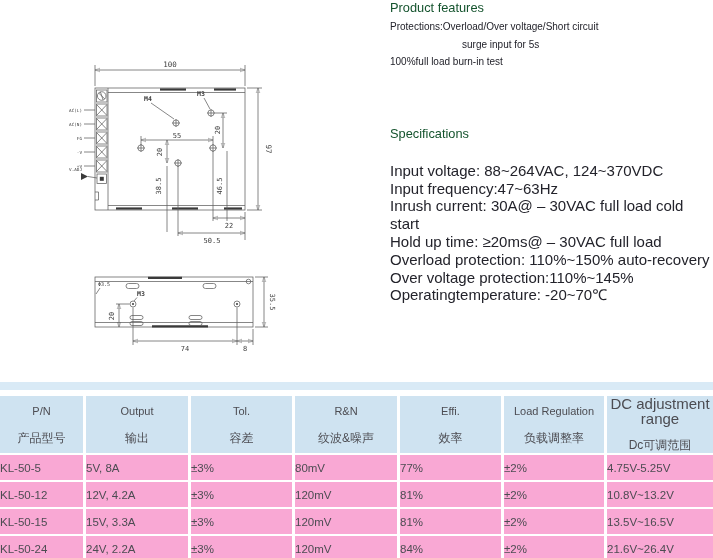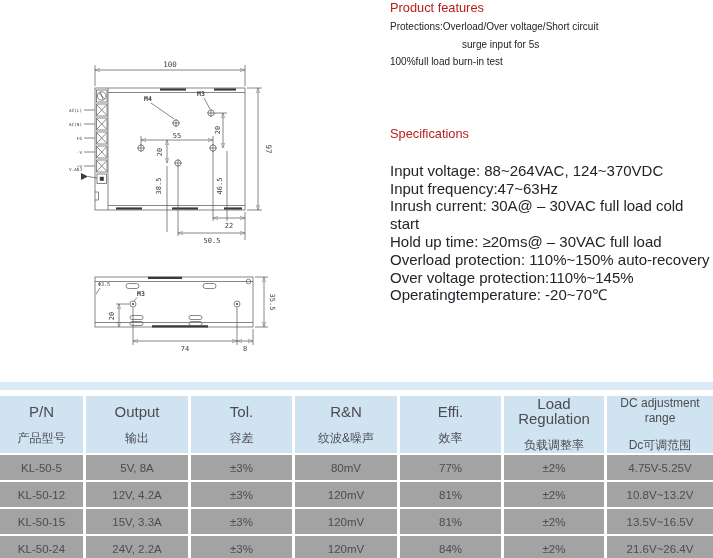--- a/index.html
+++ b/index.html
@@ -1,21 +1,21 @@
 <!DOCTYPE html>
 <html><head>
 <meta charset="utf-8">
 <style>
   html,body{margin:0;padding:0;background:#fff;}
   .canvas{position:relative;width:713px;height:558px;background:#ffffff;
           font-family:"Liberation Sans",sans-serif;overflow:hidden;}
 
   
   .right-col{position:absolute;left:390px;top:1px;width:322px;color:#23232b;}
-  .sec-heading{color:#b91c1c;font-size:12.8px;line-height:13px;margin:0 0 4px 0;font-weight:normal;}
+  .sec-heading{color:#14532d;font-size:12.8px;line-height:13px;margin:0 0 4px 0;font-weight:normal;}
   .pf-line{font-size:10px;line-height:17.6px;}
   .indent{padding-left:72px;}
   .specs-heading{margin-top:56px;margin-bottom:22px;}
   .spec-line{font-size:15px;line-height:17.8px;}
 
   
   .dwg{position:absolute;}
   .dwg line,.dwg rect,.dwg circle,.dwg polyline,.dwg path{stroke:#5f5f5f;stroke-width:0.75;fill:none;}
   .dwg .thick{stroke:#3a3a3a;stroke-width:2.2;}
   .dwg .fillshape{fill:#3a3a3a;stroke:none;}
@@ -27,24 +27,24 @@
 
   
   .band{position:absolute;left:0;top:382px;width:713px;height:8px;background:#d9eaf6;}
   .spec-table{position:absolute;left:-3px;top:394px;width:719px;table-layout:fixed;
               border-collapse:separate;border-spacing:3px 2px;}
   .spec-table col.c1{width:83px;}  .spec-table col.c2{width:102px;}
   .spec-table col.c3{width:101px;} .spec-table col.c4{width:102px;}
   .spec-table col.c5{width:101px;} .spec-table col.c6{width:100px;}
   .spec-table col.c7{width:106px;}
   .spec-table th{background:#cfe3f1;height:46px;padding:0;text-align:center;vertical-align:middle;font-weight:normal;}
-  .h-en{font-size:15px;color:#4c4c52;line-height:15px;}
+  .h-en{font-size:11px;color:#4c4c52;line-height:15px;}
   .h-zh{font-size:12px;color:#4c4c52;line-height:15px;margin-top:12px;}
-  .spec-table th.last .h-en{font-size:12px;}
-  .spec-table td{background:#a3a3a3;height:25px;padding:0;text-align:center;vertical-align:middle;
+  .spec-table th.last .h-en{font-size:15px;}
+  .spec-table td{background:#f9a8d4;height:25px;padding:0;text-align:left;vertical-align:middle;
                  font-size:11.5px;color:#4c4c52;}
 </style>
 </head>
 <body>
 
 <div class="canvas">
 
   <svg class="dwg" style="left:55px;top:50px;" width="280" height="215" viewBox="55 50 280 215">
     <defs>
       <marker id="ar1" viewBox="0 0 10 10" refX="9.5" refY="5" markerWidth="7" markerHeight="7" orient="auto-start-reverse">

